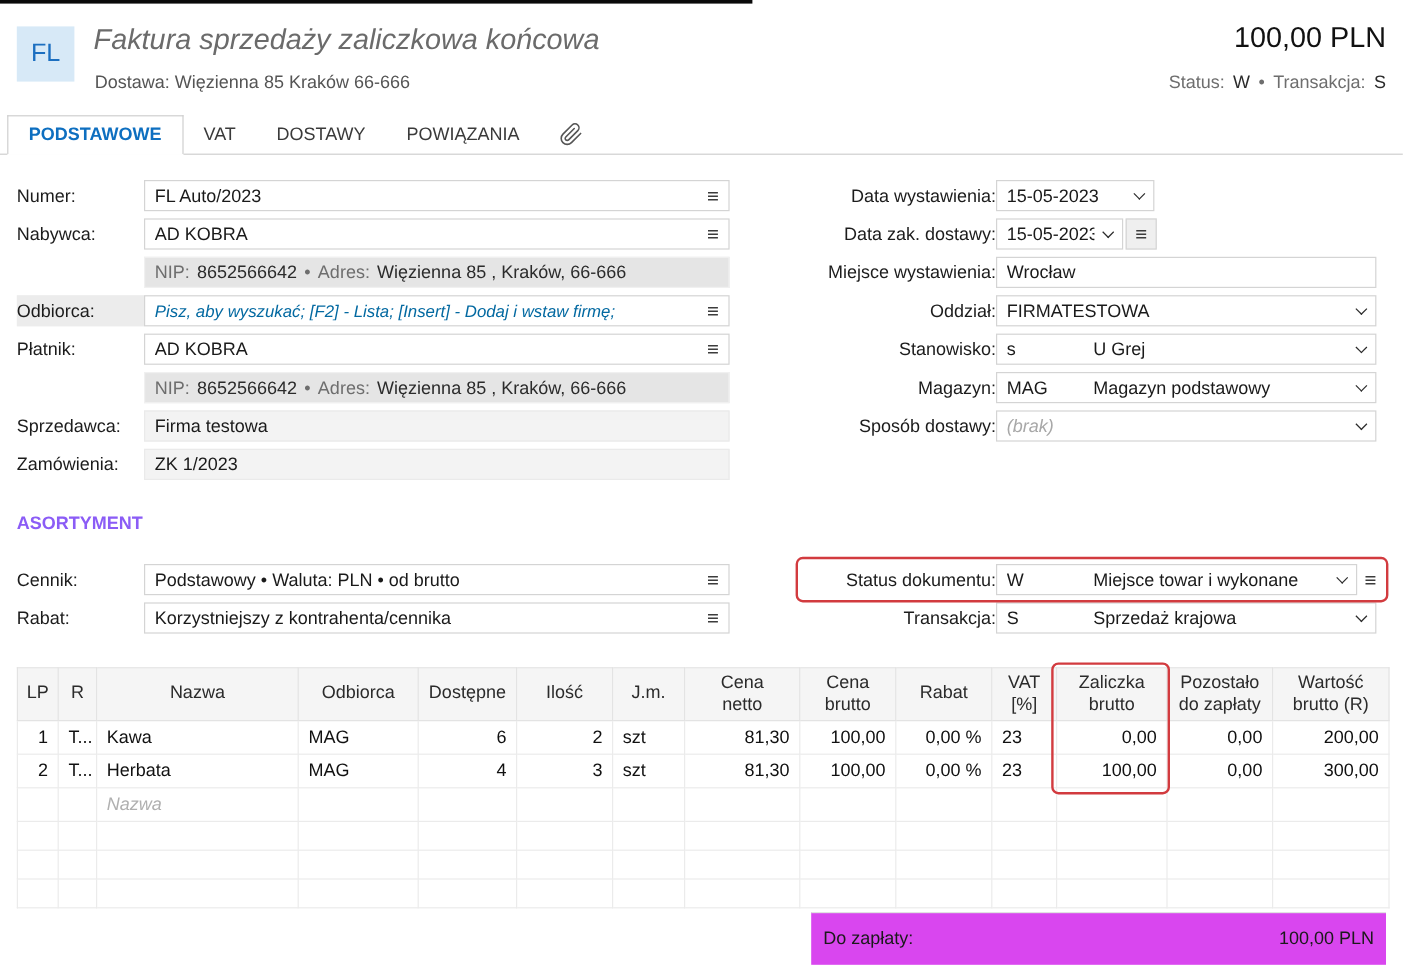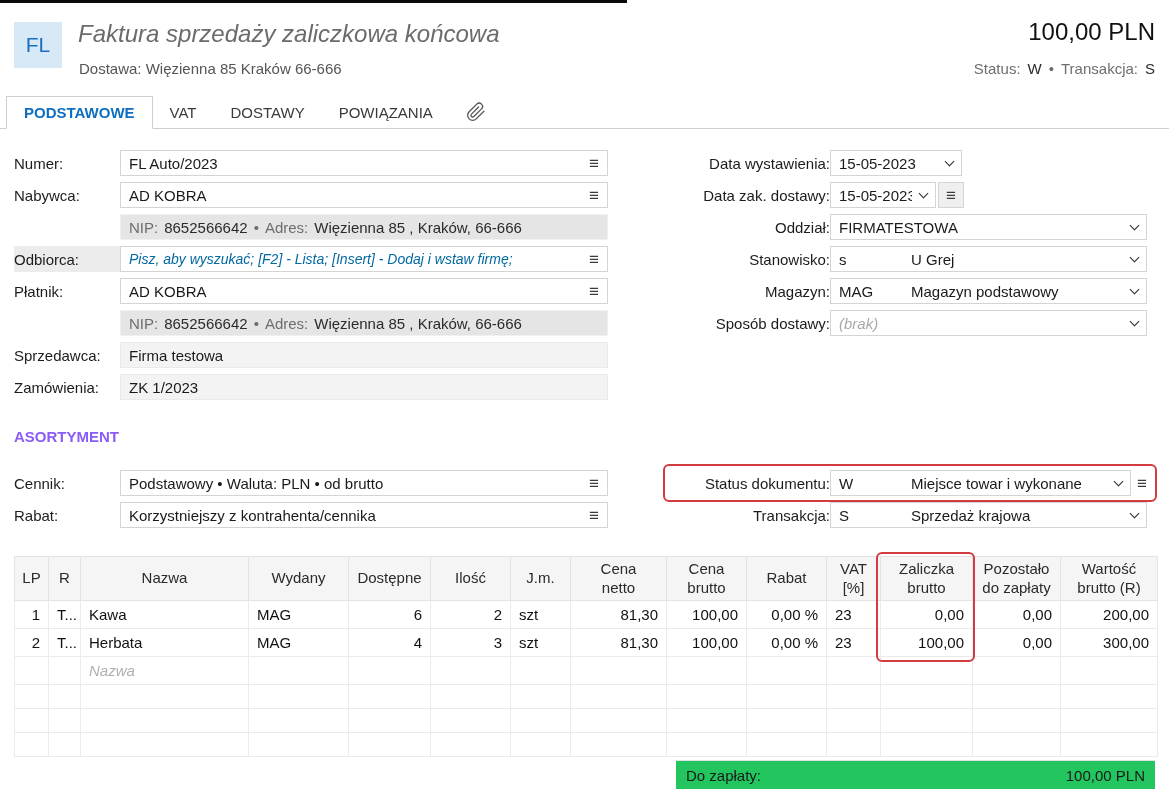--- a/index.html
+++ b/index.html
@@ -59,21 +59,21 @@
   #grid { position:absolute; left:14px; top:556px; }
   table { border-collapse:collapse; table-layout:fixed; width:1143px; font-size:15px; }
   th { background:#f5f5f5; font-weight:400; text-align:center; vertical-align:middle; height:44px;
        border:1px solid #e3e3e3; color:#2b2b2b; white-space:pre-line; line-height:1.25; padding:2px 3px; }
   td { height:28px; border:1px solid #ebebeb; padding:0 8px; white-space:nowrap; overflow:hidden; color:#111; }
   tr.empty td { height:24px; }
   td.r { text-align:right; } td.l { text-align:left; }
   td.ph-cell { color:#b0b0b0; font-style:italic; }
 
   
-  .paystrip { position:absolute; left:676px; top:760px; width:479px; height:29px; background:#22c55e;
+  .paystrip { position:absolute; left:676px; top:760px; width:479px; height:44px; background:#d946ef;
               border-top:1px solid #e2e2e2; display:flex; align-items:center; padding:0 10px; }
   .payval { margin-left:auto; }
 
   
   .annot { position:absolute; border:2px solid #d23b3f; border-radius:6px; pointer-events:none; z-index:9; }
   #annot-status   { left:663px; top:464px; width:494px; height:38px; }
   #annot-zaliczka { left:876px; top:552px; width:99px;  height:110px; }
 </style>
 </head>
 <body>
@@ -178,20 +178,26 @@
     </div>
     <div class="frow">
       <div class="flabel">Data zak. dostawy:</div>
       <div class="field date2">
         <span class="fval">15-05-2023</span>
         <span class="chev"></span>
       </div>
       <span class="menu-box">
         <span class="menu-glyph" style="margin-left:0">≡</span>
       </span>
+    </div>
+    <div class="frow">
+      <div class="flabel">Miejsce wystawienia:</div>
+      <div class="field">
+        <span class="fval">Wrocław</span>
+      </div>
     </div>
     <div class="frow">
       <div class="flabel">Oddział:</div>
       <div class="field">
         <span class="fval">FIRMATESTOWA</span>
         <span class="chev"></span>
       </div>
     </div>
     <div class="frow">
       <div class="flabel">Stanowisko:</div>
@@ -273,21 +279,21 @@
           <col style="width: 54px;">
           <col style="width: 92px;">
           <col style="width: 88px;">
           <col style="width: 97px;">
         </colgroup>
       <thead>
           <tr>
             <th>LP</th>
             <th>R</th>
             <th>Nazwa</th>
-            <th>Wydany</th>
+            <th>Odbiorca</th>
             <th>Dostępne</th>
             <th>Ilość</th>
             <th>J.m.</th>
             <th>Cena
 netto</th>
             <th>Cena
 brutto</th>
             <th>Rabat</th>
             <th>VAT
 [%]</th>

